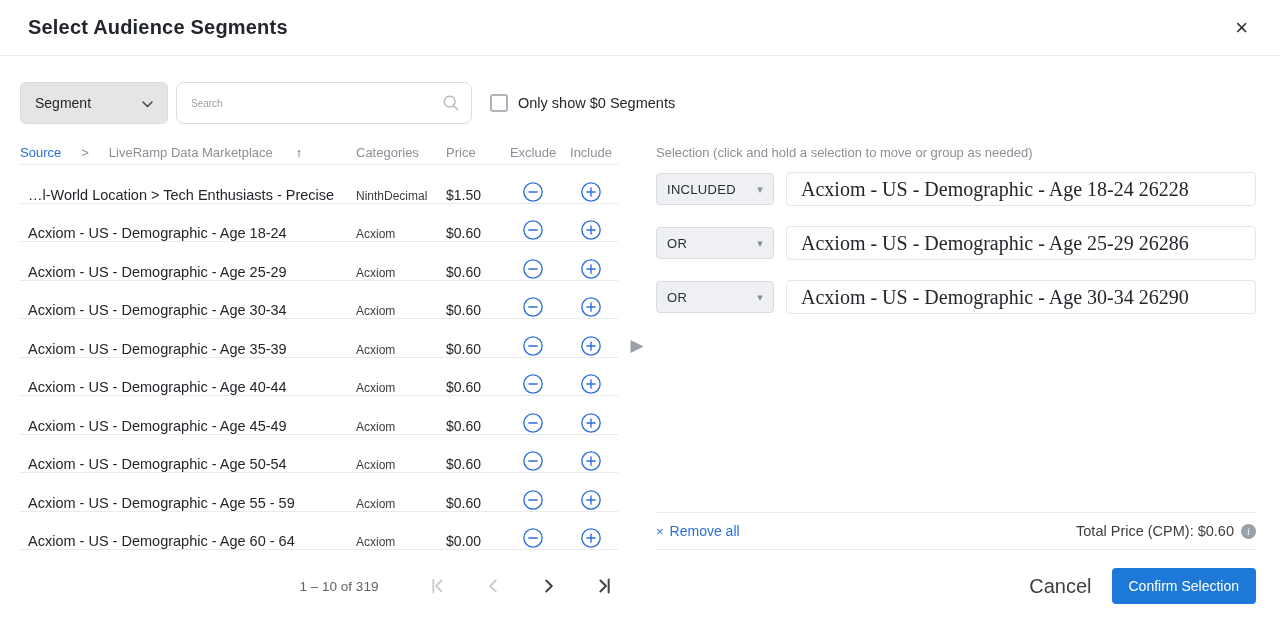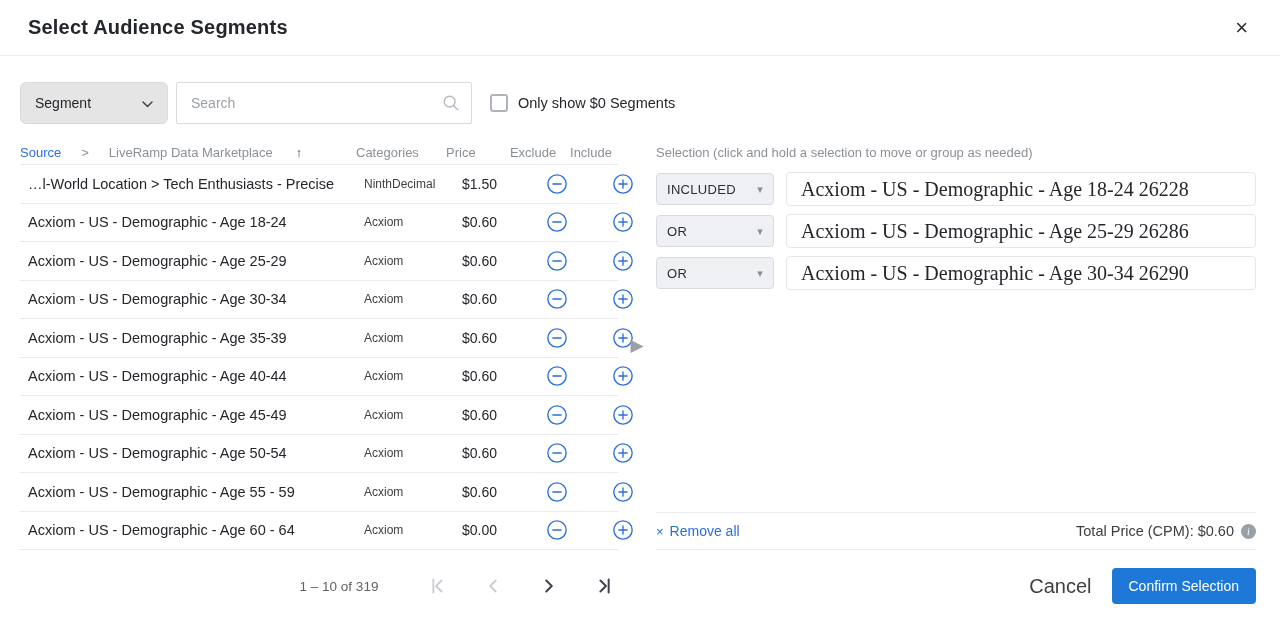--- a/index.html
+++ b/index.html
@@ -20,55 +20,55 @@
        padding:0 28px;border-bottom:1px solid var(--border);}
   .hdr h1{font-size:20px;font-weight:700;letter-spacing:.2px;}
   .close-btn{border:none;background:none;font-size:22px;line-height:1;color:#2a2e33;cursor:pointer;padding:4px;}
 
   
   .toolbar{display:flex;align-items:center;padding:26px 20px 16px 20px;}
   .segment-dd{width:148px;height:42px;border:1px solid var(--ctl-border);border-radius:6px;
       display:flex;align-items:center;justify-content:space-between;padding:0 14px;
       font-size:14px;cursor:pointer;background:#e5e5e5;}
   .searchbox{position:relative;width:296px;height:42px;margin-left:8px;}
-  .searchbox input{width:100%;height:100%;border:1px solid var(--ctl-border);border-radius:2px;
-      padding:0 38px 0 14px;font-size:14px;font-family:inherit;color:var(--text);outline:none;}
+  .searchbox input{width:100%;height:100%;border:1px solid var(--ctl-border);border-radius:8px;
+      padding:0 38px 0 14px;font-size:10px;font-family:inherit;color:var(--text);outline:none;}
   .searchbox input::placeholder{color:#9aa0a6;}
   .searchbox .mag{position:absolute;right:12px;top:12px;}
   .cb-wrap{display:flex;align-items:center;margin-left:18px;cursor:pointer;}
   .cb-box{width:18px;height:18px;border:2px solid #aeb4bc;border-radius:3px;background:#fff;}
   .cb-label{margin-left:10px;font-size:14.5px;}
 
   
   .content{display:flex;padding:0 24px 0 20px;}
   .left-col{width:598px;display:flex;flex-direction:column;}
   .thead{display:flex;align-items:center;height:24px;font-size:13px;color:var(--muted);}
   .crumb{flex:0 0 332px;display:flex;align-items:center;gap:20px;white-space:nowrap;overflow:hidden;}
   .crumb .root{color:var(--accent);cursor:pointer;}
   .crumb .sortup{color:#3c4043;font-size:13px;margin-left:3px;cursor:pointer;}
   .h-cat{flex:0 0 86px;padding-left:4px;}
   .h-price{flex:0 0 64px;padding-left:8px;}
   .h-exc{flex:0 0 62px;text-align:center;}
   .h-inc{flex:0 0 54px;text-align:center;}
   .trows{border-top:1px solid var(--border);}
-  .trow{display:flex;align-items:center;height:38.5px;border-bottom:1px solid var(--border);font-size:14.5px;gap:8px;}
+  .trow{display:flex;align-items:flex-end;height:38.5px;border-bottom:1px solid var(--border);font-size:14.5px;}
   .c-name{flex:0 0 332px;white-space:nowrap;overflow:hidden;padding-left:8px;}
   .c-cat{flex:0 0 86px;font-size:12px;color:#3c4043;padding-left:4px;white-space:nowrap;overflow:hidden;}
   .c-price{flex:0 0 64px;font-size:14px;padding-left:8px;}
   .c-icon{flex:0 0 62px;display:flex;justify-content:center;cursor:pointer;}
   .c-icon.inc{flex:0 0 54px;}
 
   
   .mid-col{width:38px;height:410px;display:flex;align-items:center;justify-content:center;}
   .move-arrow{color:#9aa0a6;font-size:17px;cursor:pointer;user-select:none;}
 
   
   .right-col{flex:1;height:410px;display:flex;flex-direction:column;}
   .sel-title{font-size:13px;color:var(--muted);height:24px;display:flex;align-items:center;}
-  .sel-items{display:flex;flex-direction:column;gap:8px;margin-top:8px;}
+  .sel-items{display:flex;flex-direction:column;gap:20px;margin-top:8px;}
   .sel-item{display:flex;align-items:center;gap:12px;}
   .op-pill{width:118px;height:32px;background:#eef0f3;border:1px solid #d8dbdf;border-radius:4px;
       display:flex;align-items:center;justify-content:space-between;padding:0 10px;
       font-size:13px;color:#2a2e33;cursor:pointer;letter-spacing:.3px;}
   .op-pill .car{color:#8a9097;font-size:11px;}
   .sel-label{flex:1;height:34px;border:1px solid #e4e6e9;border-radius:4px;background:#fff;
       display:flex;align-items:center;padding:0 14px;font-size:20px;font-family:Liberation Serif, serif;}
   .sel-footer{margin-top:auto;border-top:1px solid var(--border);border-bottom:1px solid var(--border);
       height:38px;display:flex;align-items:center;justify-content:space-between;}
   .remove-all{color:var(--accent);font-size:14px;cursor:pointer;display:flex;align-items:center;gap:6px;}

